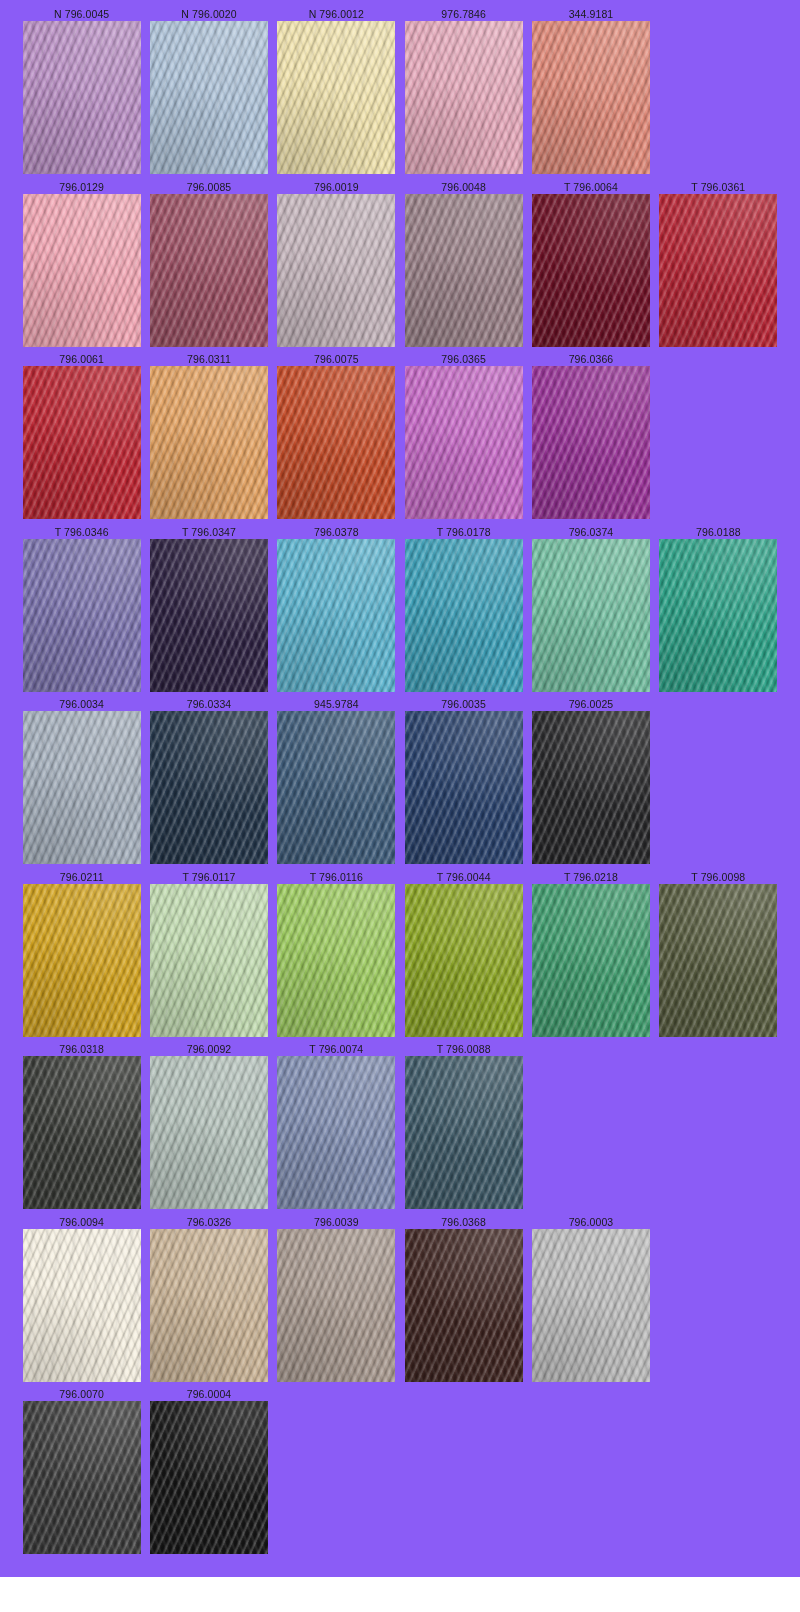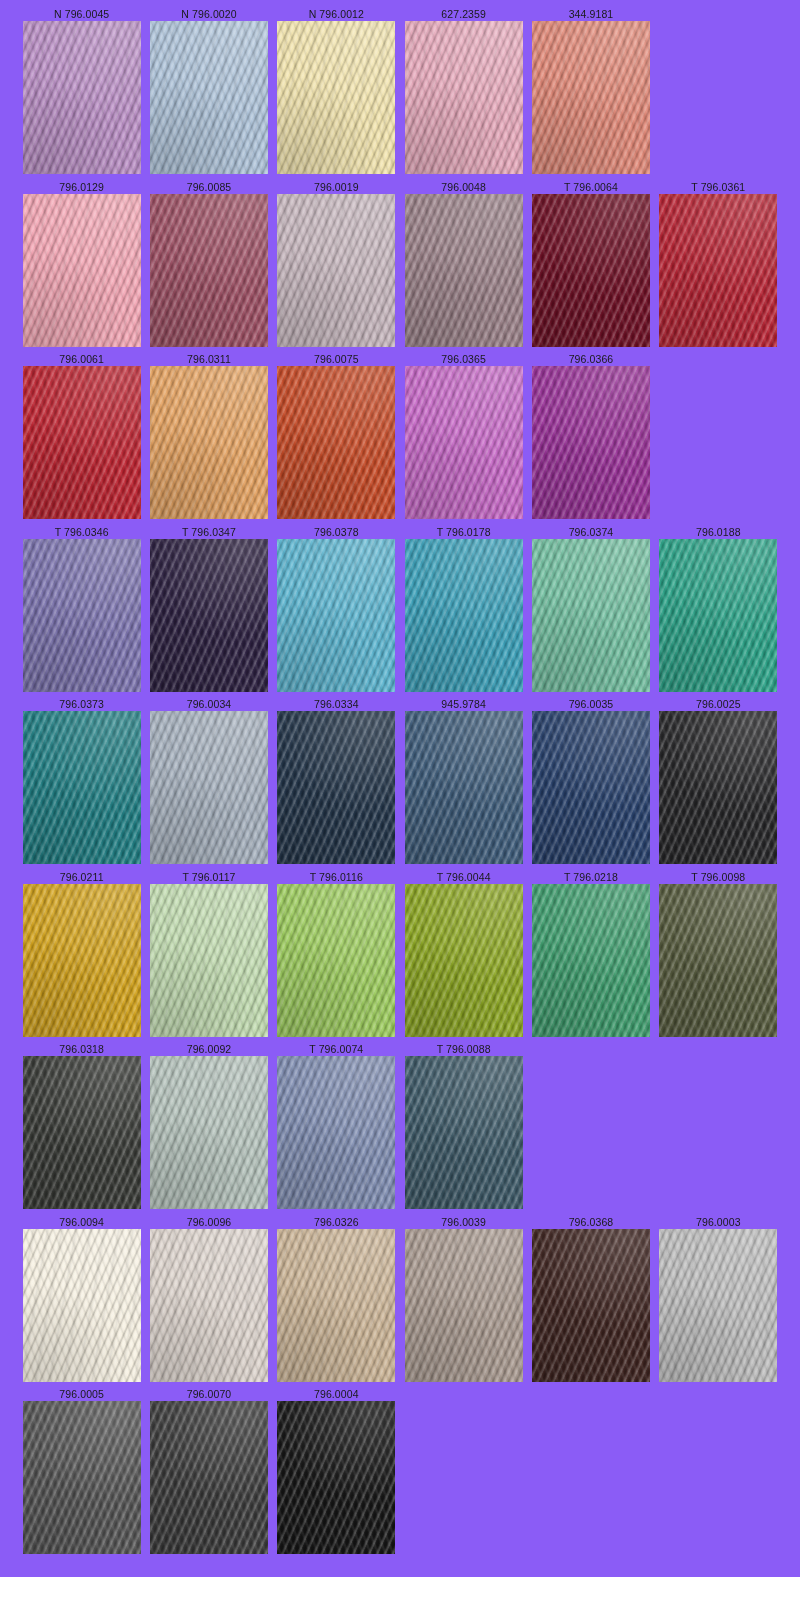--- a/index.html
+++ b/index.html
@@ -142,21 +142,21 @@
           <div class="swatch-label">N 796.0012</div>
           <div class="swatch">
             <div class="base" style="background: rgb(242, 228, 174);"></div>
             <div class="tex1"></div>
             <div class="tex2"></div>
             <div class="tex3"></div>
             <div class="tex4"></div>
           </div>
         </div>
         <div class="cell">
-          <div class="swatch-label">627.2359</div>
+          <div class="swatch-label">976.7846</div>
           <div class="swatch">
             <div class="base" style="background: rgb(230, 169, 187);"></div>
             <div class="tex1"></div>
             <div class="tex2"></div>
             <div class="tex3"></div>
             <div class="tex4"></div>
           </div>
         </div>
         <div class="cell">
           <div class="swatch-label">344.9181</div>
@@ -340,30 +340,20 @@
             <div class="base" style="background: rgb(43, 162, 135);"></div>
             <div class="tex1"></div>
             <div class="tex2"></div>
             <div class="tex3"></div>
             <div class="tex4"></div>
           </div>
         </div>
       </div>
       <div class="row">
         <div class="cell">
-          <div class="swatch-label">796.0373</div>
-          <div class="swatch">
-            <div class="base" style="background: rgb(31, 125, 130);"></div>
-            <div class="tex1"></div>
-            <div class="tex2"></div>
-            <div class="tex3"></div>
-            <div class="tex4"></div>
-          </div>
-        </div>
-        <div class="cell">
           <div class="swatch-label">796.0034</div>
           <div class="swatch">
             <div class="base" style="background: rgb(165, 176, 189);"></div>
             <div class="tex1"></div>
             <div class="tex2"></div>
             <div class="tex3"></div>
             <div class="tex4"></div>
           </div>
         </div>
         <div class="cell">
@@ -516,30 +506,20 @@
           <div class="swatch-label">796.0094</div>
           <div class="swatch">
             <div class="base" style="background: rgb(247, 241, 226);"></div>
             <div class="tex1"></div>
             <div class="tex2"></div>
             <div class="tex3"></div>
             <div class="tex4"></div>
           </div>
         </div>
         <div class="cell">
-          <div class="swatch-label">796.0096</div>
-          <div class="swatch">
-            <div class="base" style="background: rgb(221, 212, 205);"></div>
-            <div class="tex1"></div>
-            <div class="tex2"></div>
-            <div class="tex3"></div>
-            <div class="tex4"></div>
-          </div>
-        </div>
-        <div class="cell">
           <div class="swatch-label">796.0326</div>
           <div class="swatch">
             <div class="base" style="background: rgb(203, 180, 150);"></div>
             <div class="tex1"></div>
             <div class="tex2"></div>
             <div class="tex3"></div>
             <div class="tex4"></div>
           </div>
         </div>
         <div class="cell">
@@ -567,30 +547,20 @@
           <div class="swatch">
             <div class="base" style="background: rgb(189, 189, 189);"></div>
             <div class="tex1"></div>
             <div class="tex2"></div>
             <div class="tex3"></div>
             <div class="tex4"></div>
           </div>
         </div>
       </div>
       <div class="row">
-        <div class="cell">
-          <div class="swatch-label">796.0005</div>
-          <div class="swatch">
-            <div class="base" style="background: rgb(84, 84, 84);"></div>
-            <div class="tex1"></div>
-            <div class="tex2"></div>
-            <div class="tex3"></div>
-            <div class="tex4"></div>
-          </div>
-        </div>
         <div class="cell">
           <div class="swatch-label">796.0070</div>
           <div class="swatch">
             <div class="base" style="background: rgb(59, 59, 59);"></div>
             <div class="tex1"></div>
             <div class="tex2"></div>
             <div class="tex3"></div>
             <div class="tex4"></div>
           </div>
         </div>

